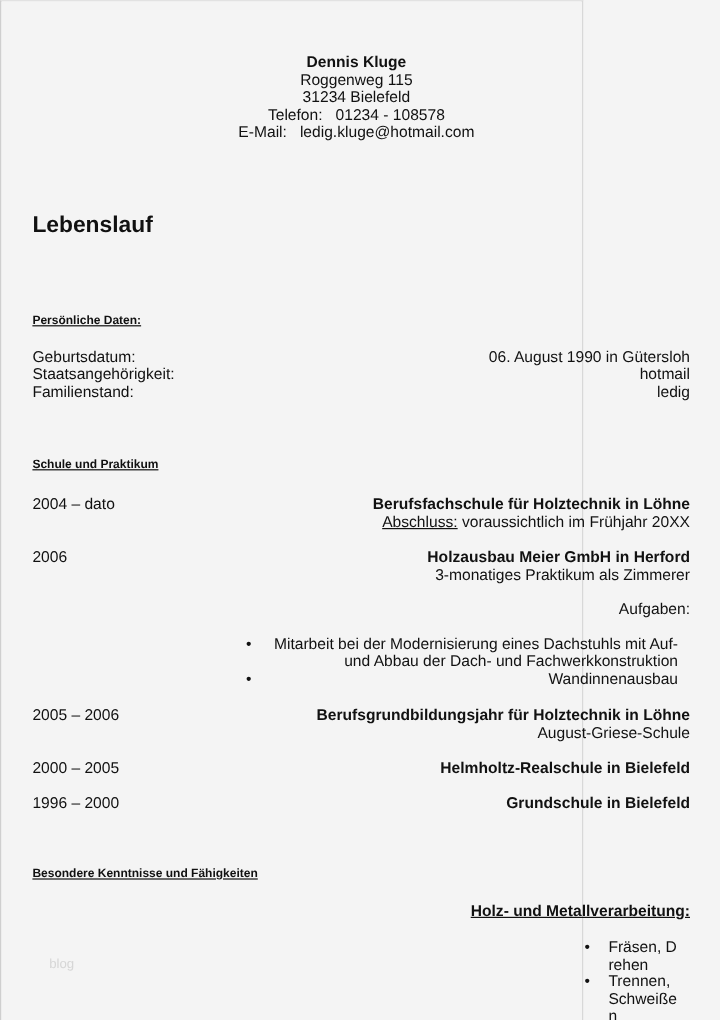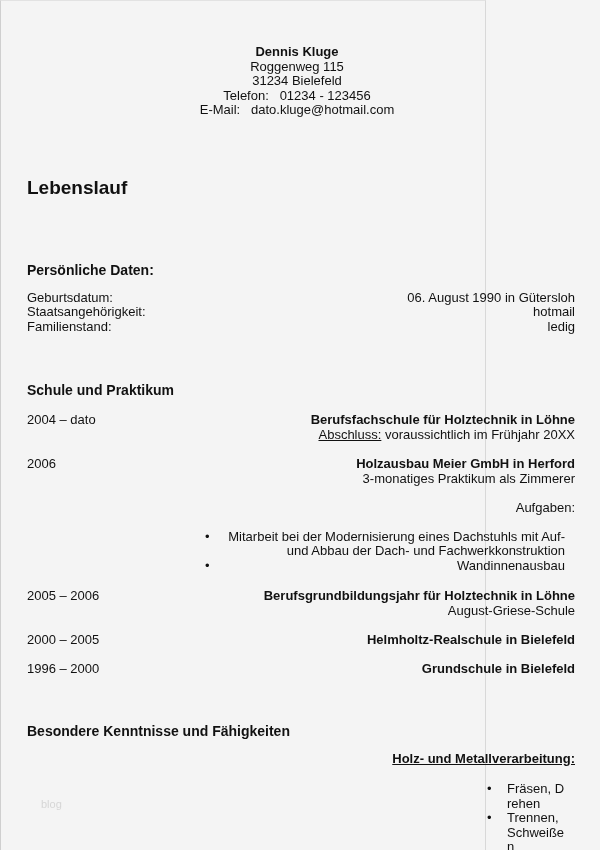--- a/index.html
+++ b/index.html
@@ -11,21 +11,21 @@
     position: relative;
   }
   .page {
     position: absolute; left: 0; top: 0; width: 486px; height: 850px;
     border-left: 1px solid #cfcfcf; border-right: 1px solid #d8d8d8; border-top: 1px solid #e2e2e2;
     box-sizing: border-box;
   }
   .header { position: absolute; top: 44px; left: 0; width: 592px; text-align: center; font-size: 13px; line-height: 14.5px; }
   .header .name { font-weight: bold; }
   .title { position: absolute; top: 176px; left: 26px; font-size: 19px; font-weight: bold; }
-  .sec { position: absolute; left: 26px; font-size: 14px; font-weight: bold; }
+  .sec { position: absolute; left: 26px; font-size: 10px; font-weight: bold; text-decoration: underline; }
   .row { position: absolute; left: 26px; font-size: 13px; line-height: 14.5px; width: 560px; }
   .row .l { position: absolute; left: 0; top: 0; }
   .row .r { position: absolute; left: 158px; top: 0; width: 390px; text-align: right; }
   .b { font-weight: bold; }
   .u { text-decoration: underline; }
   ul { margin: 0; padding: 0; list-style: none; }
   li { position: relative; padding-left: 41px; }
   li::before { content: "•"; position: absolute; left: 20px; top: 0; }
   .skills { position: absolute; left: 486px; top: 781px; font-size: 13px; line-height: 14.5px; width: 80px; }
   .skills li { padding-left: 20px; word-break: break-all; }
@@ -33,22 +33,22 @@
   .wm { position: absolute; left: 40px; top: 797px; font-size: 11px; color: #d6d6d6; }
 </style>
 </head>
 <body>
 
 <div class="page">
   <div class="header">
     <div class="name">Dennis Kluge</div>
     <div>Roggenweg 115</div>
     <div>31234 Bielefeld</div>
-    <div style="white-space:pre">Telefon:   01234 - 123456</div>
-    <div style="white-space:pre">E-Mail:   dato.kluge@hotmail.com</div>
+    <div style="white-space:pre">Telefon:   01234 - 108578</div>
+    <div style="white-space:pre">E-Mail:   ledig.kluge@hotmail.com</div>
   </div>
 
   <div class="title">Lebenslauf</div>
 
   <div class="sec" style="top:261px">Persönliche Daten:</div>
   <div class="row" style="top:290px">
     <span class="l">Geburtsdatum:</span>
     <span class="r">06. August 1990 in Gütersloh</span>
   </div>
   <div class="row" style="top:304px">

